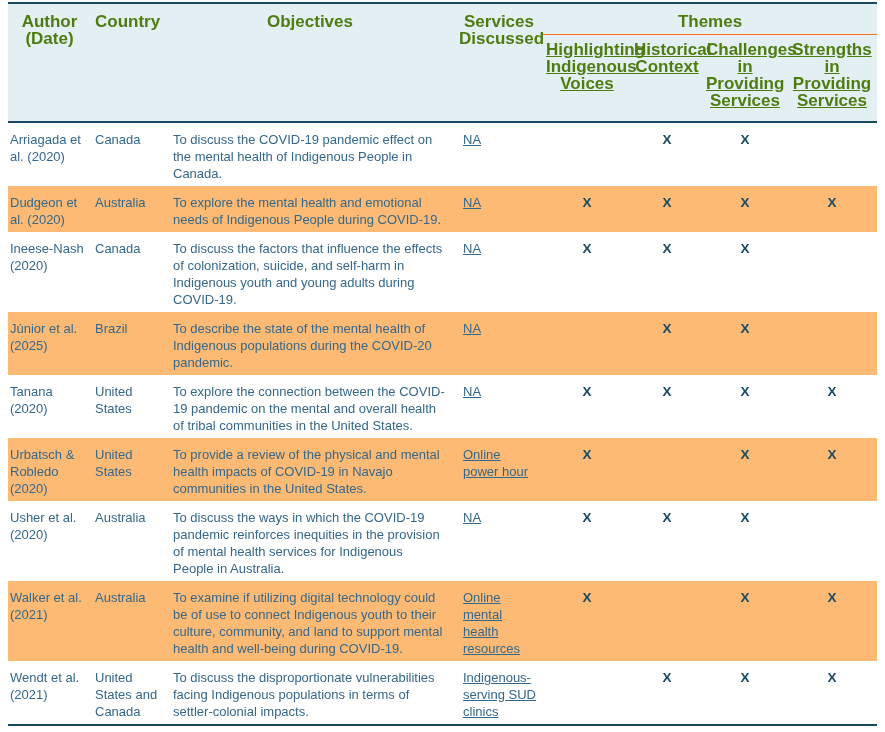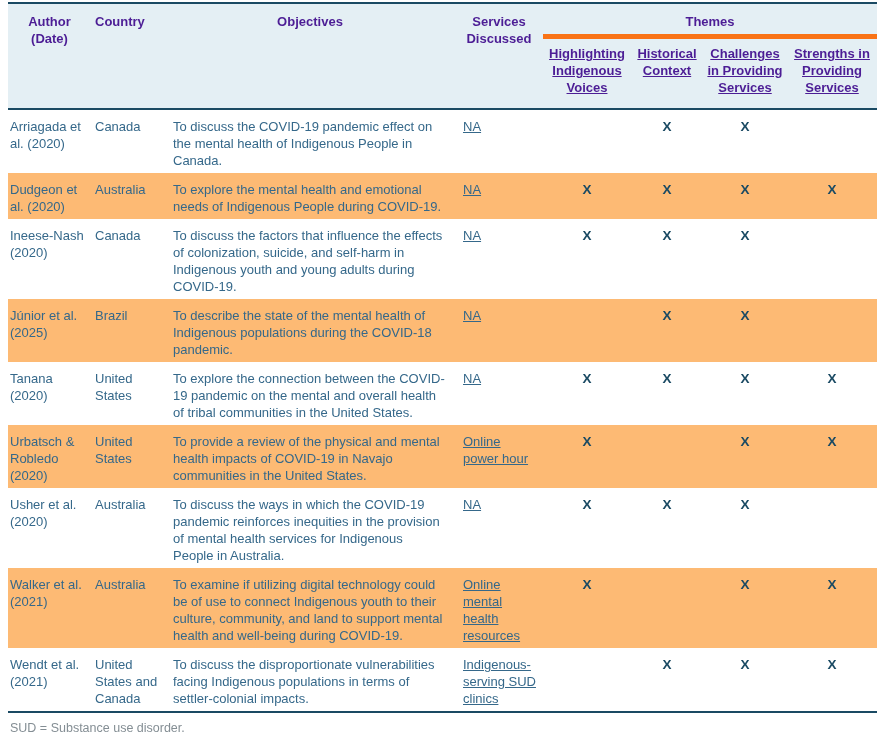--- a/index.html
+++ b/index.html
@@ -25,31 +25,31 @@
   colgroup col.c-country   { width: 72px; }
   colgroup col.c-objective { width: 290px; }
   colgroup col.c-services  { width: 88px; }
   colgroup col.c-t1        { width: 88px; }
   colgroup col.c-t2        { width: 72px; }
   colgroup col.c-t3        { width: 84px; }
   colgroup col.c-t4        { width: 90px; }
 
   thead { background: #e4eff4; }
   thead th {
-    color: #4c1d95;
+    color: #4d7c0f;
     font-weight: bold;
     vertical-align: top;
     text-align: center;
     padding: 9px 4px 4px 4px;
-    font-size: 13px;
+    font-size: 17px;
   }
   thead th.h-country { text-align: left; padding-left: 2px; }
   thead th.h-author  { padding-left: 2px; }
   thead th.themes-group {
-    border-bottom: 5px solid #f97316;
+    border-bottom: 1px solid #f97316;
   }
   thead tr.subhead th { padding: 6px 3px 12px 3px; text-decoration: underline; }
   thead { border-bottom: 2px solid #1a4a63; }
 
   tbody td {
     vertical-align: top;
     padding: 8px 6px 4px 2px;
   }
   tbody td.td-objective { padding-left: 8px; padding-right: 10px; }
   tbody td.td-services  { padding-left: 8px; text-decoration: underline; }
@@ -128,21 +128,21 @@
     <td class="td-objective">To discuss the factors that influence the effects of colonization, suicide, and self-harm in Indigenous youth and young adults during COVID-19.</td>
     <td class="td-services">NA</td>
     <td class="td-mark">X</td>
     <td class="td-mark">X</td>
     <td class="td-mark">X</td>
     <td class="td-mark"></td>
   </tr>
         <tr class="striped">
     <td class="td-author">Júnior et al. (2025)</td>
     <td class="td-country">Brazil</td>
-    <td class="td-objective">To describe the state of the mental health of Indigenous populations during the COVID-18 pandemic.</td>
+    <td class="td-objective">To describe the state of the mental health of Indigenous populations during the COVID-20 pandemic.</td>
     <td class="td-services">NA</td>
     <td class="td-mark"></td>
     <td class="td-mark">X</td>
     <td class="td-mark">X</td>
     <td class="td-mark"></td>
   </tr>
         <tr>
     <td class="td-author">Tanana (2020)</td>
     <td class="td-country">United States</td>
     <td class="td-objective">To explore the connection between the COVID-19 pandemic on the mental and overall health of tribal communities in the United States.</td>

